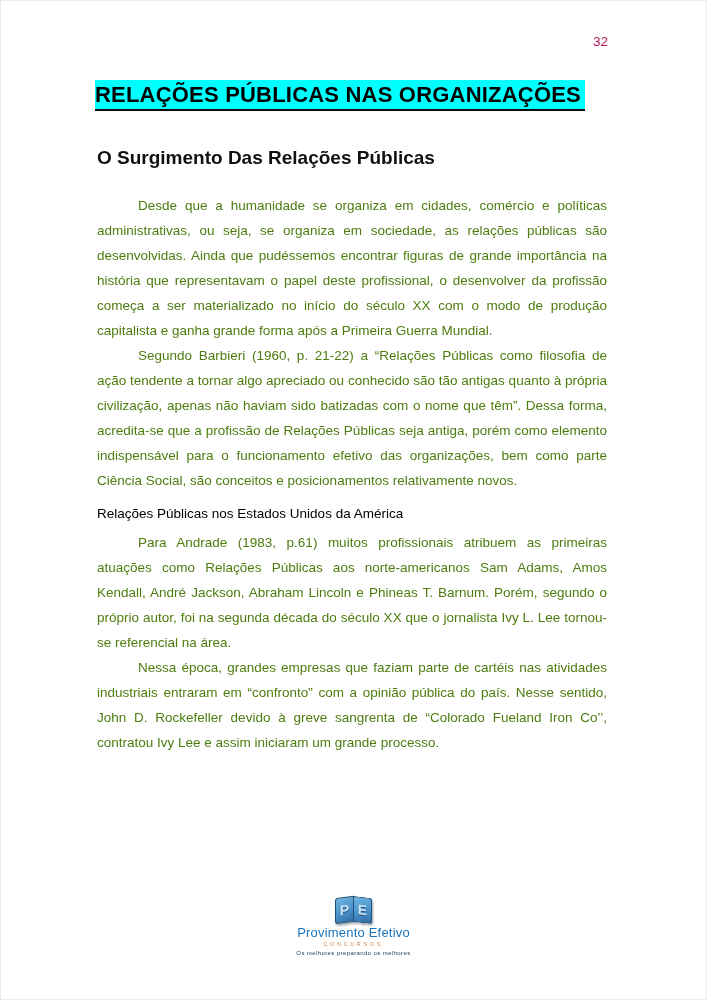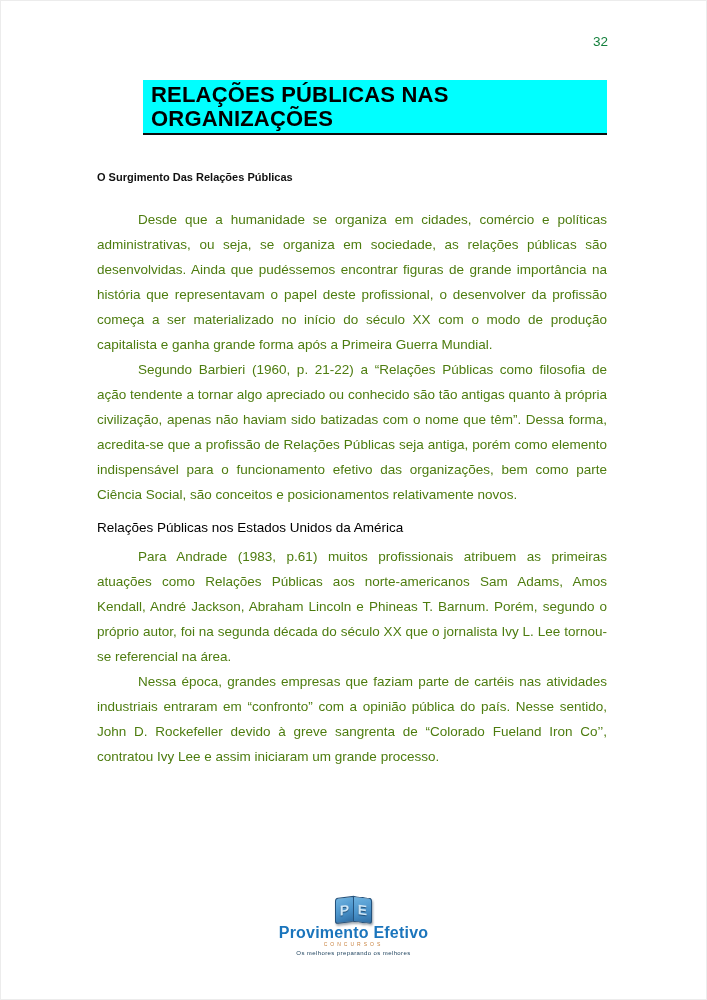--- a/index.html
+++ b/index.html
@@ -11,44 +11,43 @@
     box-shadow: inset 0 0 0 1px #ececec;
     font-family: "Liberation Sans", "DejaVu Sans", sans-serif;
     color: #1c1c1c;
     overflow: hidden;
   }
   .page-number {
     position: absolute;
     top: 34px;
     right: 99px;
     font-size: 13.5px;
-    color: #15803d;
+    color: #be185d;
     text-align: right;
   }
   .content {
     padding: 80px 100px 0 97px;
   }
   h1.doc-title {
     margin: 0 0 0 -2px;
     font-size: 22px;
     font-weight: bold;
     letter-spacing: 0.2px;
     line-height: 1.1;
     color: #000;
   }
   h1.doc-title .hl {
     background: #00ffff;
     border-bottom: 2px solid #0d0d0d;
-    padding: 3px 4px 2px 8px;
+    padding: 3px 4px 2px 0;
     display: inline-block;
-    margin-left: 48px;
   }
   h2.sub-heading-bold {
     margin: 36px 0 0 0;
-    font-size: 11px;
+    font-size: 19px;
     font-weight: bold;
     color: #111;
   }
   h3.sub-heading {
     margin: 13px 0 9px 0;
     font-size: 13.5px;
     font-weight: normal;
     color: #000000;
   }
   p.body-para {
@@ -84,22 +83,22 @@
     color: #cfe7f7;
     font-size: 14px;
     font-weight: bold;
     line-height: 24px;
     text-align: center;
     text-shadow: 0 1px 1px #1e4a70;
   }
   .logo-cube .cube-face.left  { transform: skewY(-7deg); border-radius: 3px 0 0 3px; }
   .logo-cube .cube-face.right { transform: skewY(7deg);  border-radius: 0 3px 3px 0; border-left: none; }
   .brand-name {
-    font-size: 16px;
-    font-weight: bold;
+    font-size: 13px;
+    font-weight: normal;
     color: #1b75bc;
     letter-spacing: 0.2px;
     line-height: 14px;
   }
   .brand-tagline-1 {
     font-size: 5px;
     letter-spacing: 3px;
     color: #c8823f;
     line-height: 7px;
     margin-top: 1px;

